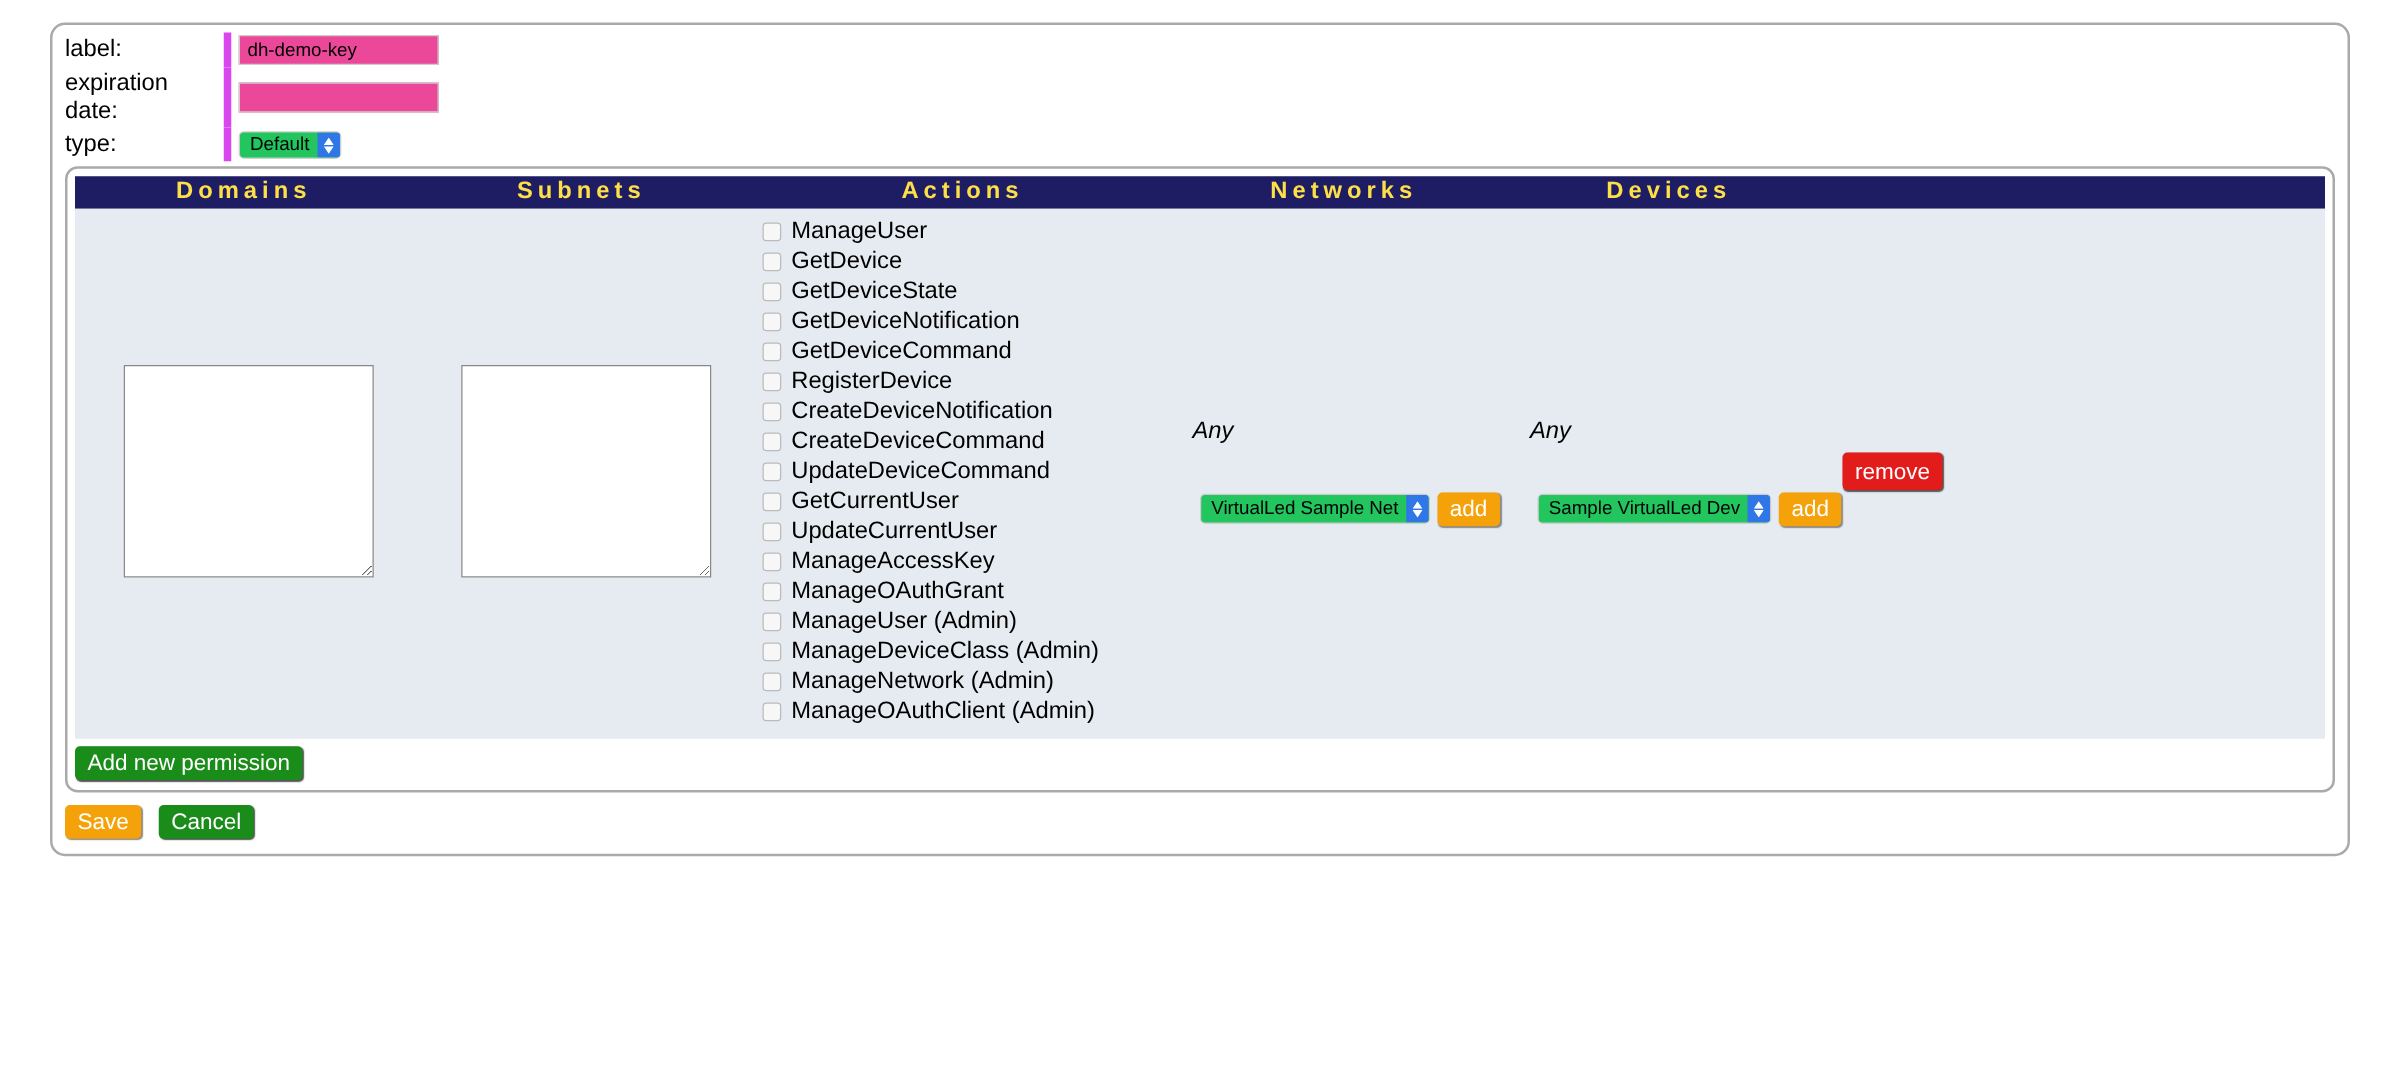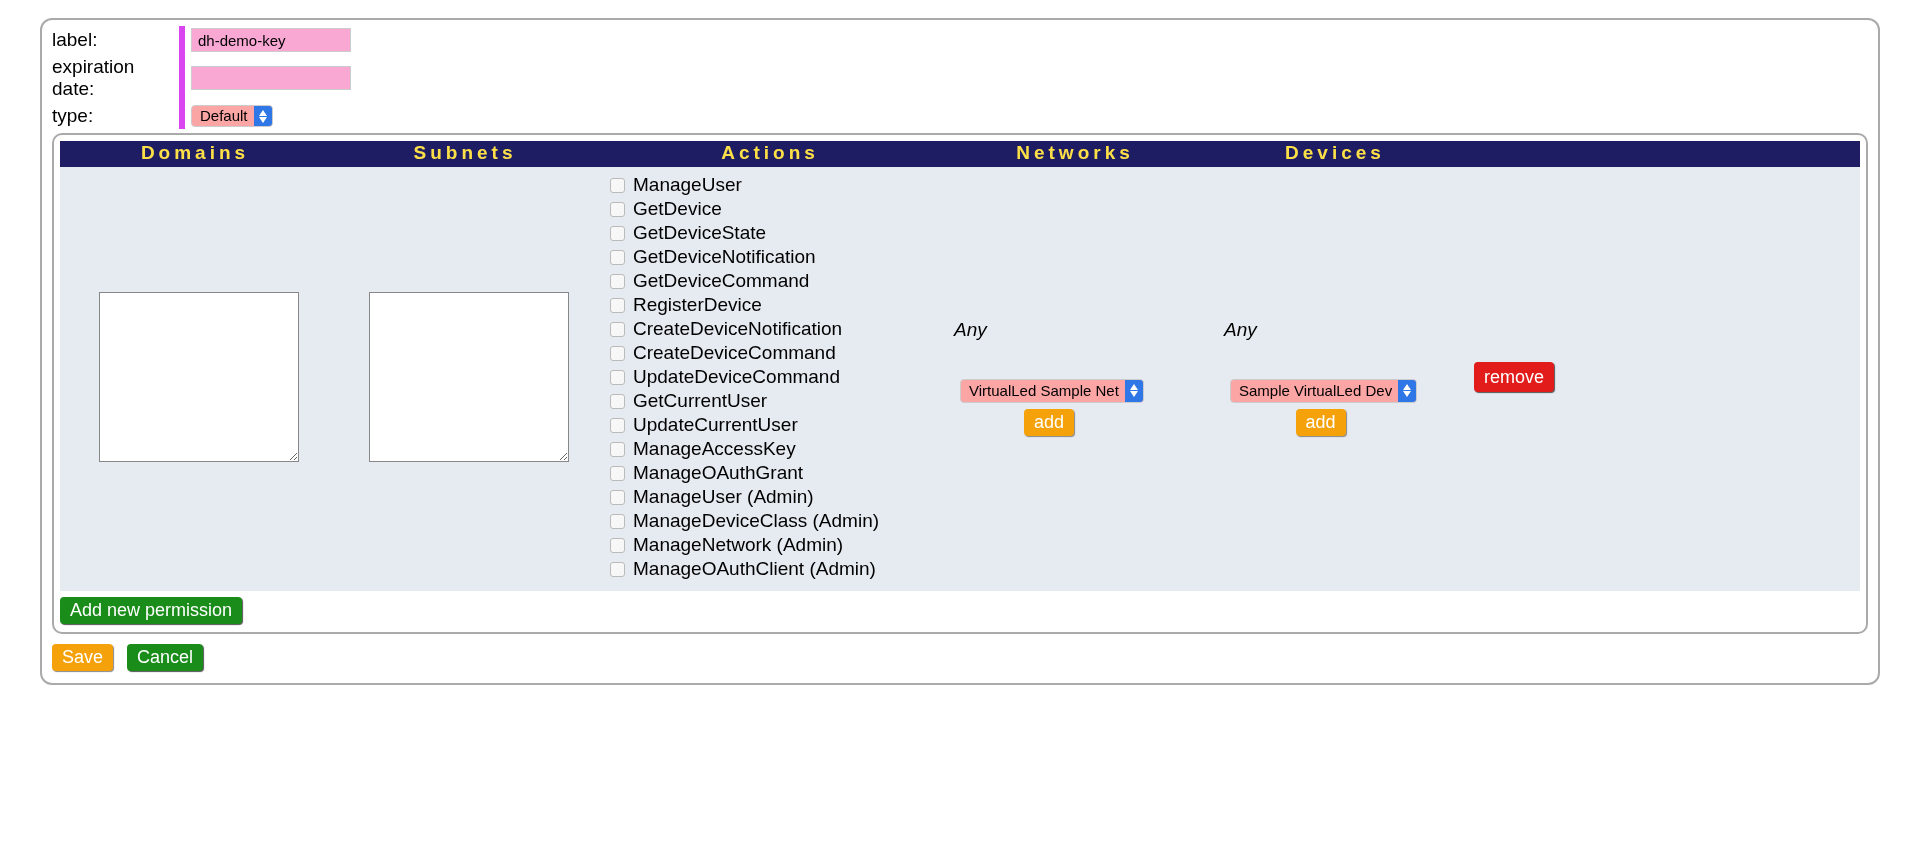--- a/index.html
+++ b/index.html
@@ -35,30 +35,30 @@
     padding-right: 8px;
     width: 130px;
     margin-left: 25px;
   }
   .text-input {
     border: 1px solid #ccc;
     height: 24px;
     width: 160px;
     font-size: 15px;
     padding: 1px 6px;
-    background: #f9a8d4;
+    background: #ec4899;
     margin-left: 6px;
   }
   .mac-select {
     position: relative;
     display: inline-flex;
     align-items: center;
     border: 1px solid #ccc;
     border-radius: 4px;
-    background: #fca5a5;
+    background: #22c55e;
     height: 22px;
     margin-left: 6px;
     overflow: hidden;
   }
   .mac-select.wide { height: 24px; }
   .mac-select .sel-text {
     padding: 0 6px 0 8px;
     font-size: 15px;
     line-height: 22px;
     white-space: nowrap;
@@ -127,21 +127,21 @@
   }
   .chk {
     width: 15px; height: 15px;
     border: 1px solid #bbb;
     border-radius: 3px;
     background: #f7f7f7;
     flex-shrink: 0;
   }
 
   .any-label { font-style: italic; margin-bottom: 38px; font-size: 19px; }
-  .inline-picker { display: flex; align-items: center; gap: 6px; flex-direction: column; }
+  .inline-picker { display: flex; align-items: center; gap: 6px; }
 
   .btn {
     display: inline-block;
     color: #fff;
     border-radius: 4px;
     padding: 2px 10px 3px 10px;
     font-size: 18px;
     cursor: pointer;
     border: none;
     line-height: 22px;

